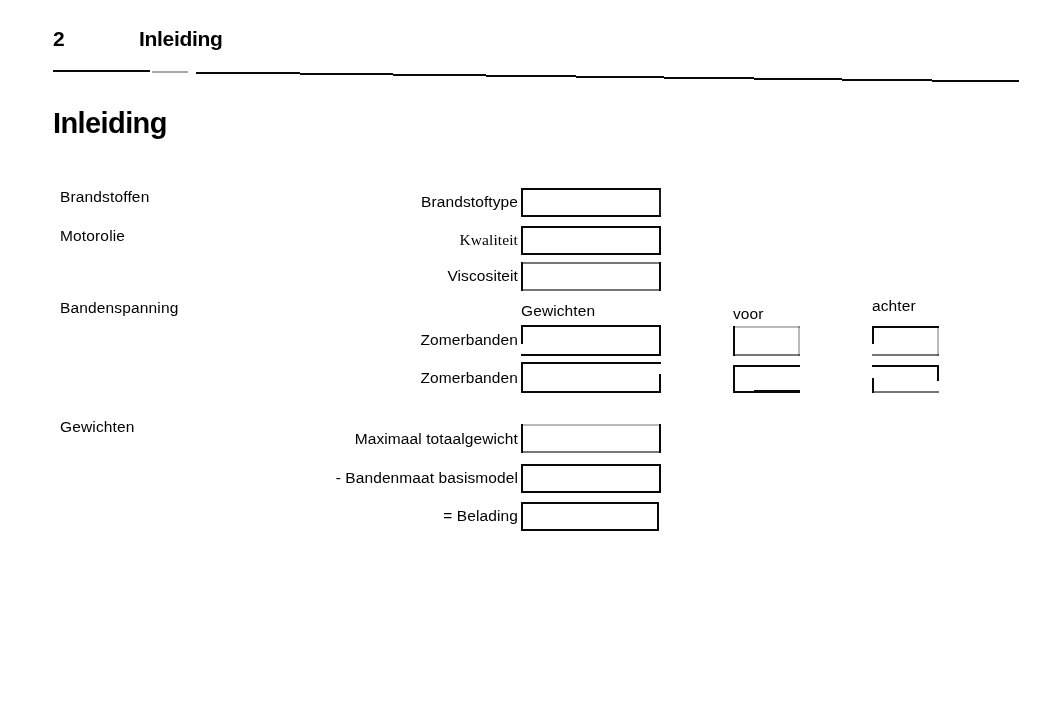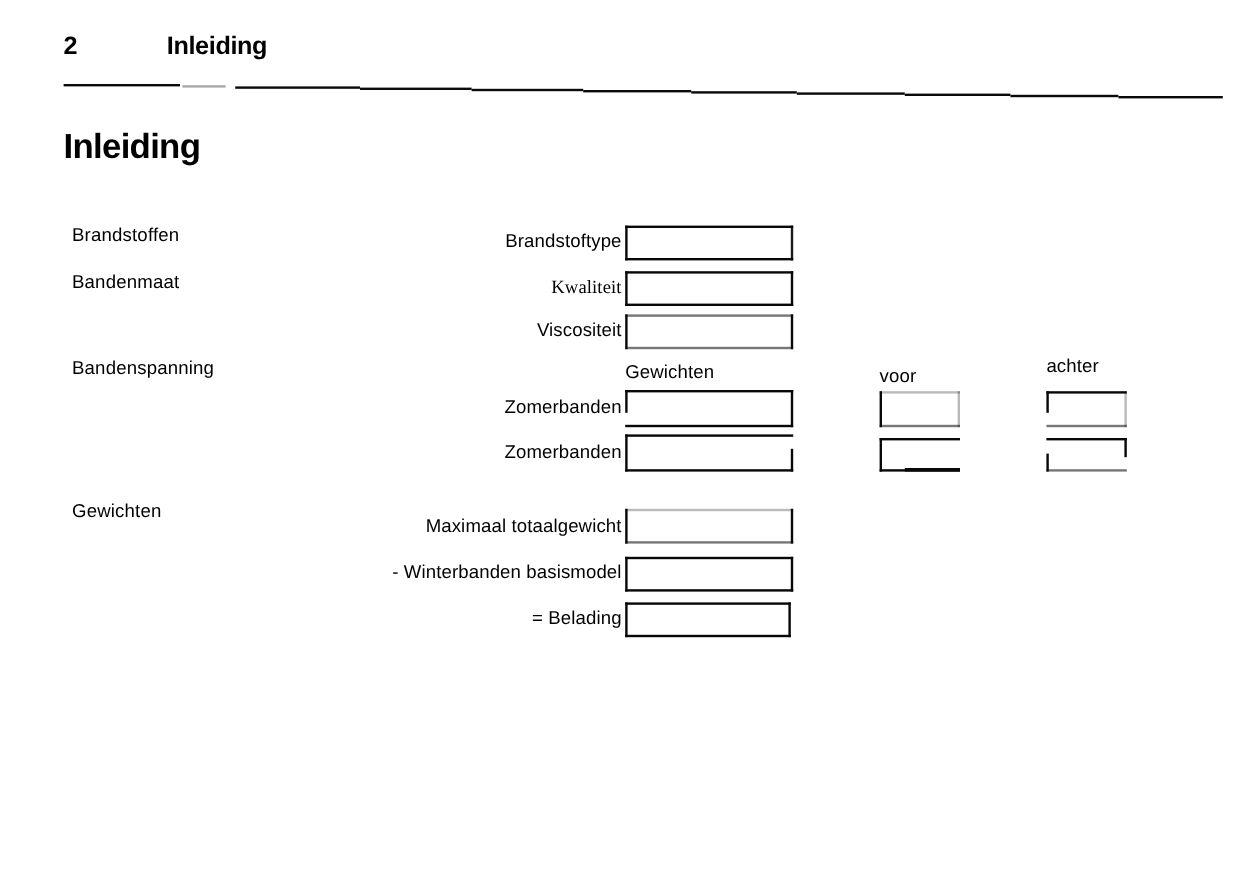--- a/index.html
+++ b/index.html
@@ -222,21 +222,21 @@
       <div class="rule-seg" style="left: 611px; top: 15px; width: 90px; opacity: 1;"></div>
       <div class="rule-seg" style="left: 701px; top: 16px; width: 88px; opacity: 1;"></div>
       <div class="rule-seg" style="left: 789px; top: 17px; width: 90px; opacity: 1;"></div>
       <div class="rule-seg" style="left: 879px; top: 18px; width: 87px; opacity: 1;"></div>
     </div>
 
   <h1 class="page-title">Inleiding</h1>
 
   <div id="section-labels">
       <div class="sec-label" style="top: 189px; text-align: right;">Brandstoffen</div>
-      <div class="sec-label" style="top: 228px;">Bandenmaat</div>
+      <div class="sec-label" style="top: 228px;">Motorolie</div>
       <div class="sec-label" style="top: 300px;">Bandenspanning</div>
       <div class="sec-label" style="top: 419px;">Gewichten</div>
     </div>
 
   <div id="column-headers">
       <div class="col-head" style="left: 521px; top: 303px;">Gewichten</div>
       <div class="col-head" style="left: 733px; top: 306px;">voor</div>
       <div class="col-head" style="left: 872px; top: 298px;">achter</div>
     </div>
 
@@ -323,21 +323,21 @@
         <div class="field-label">Maximaal totaalgewicht</div>
       </div>
       <div class="fbox" style="left: 521px; top: 424px; width: 140px; height: 29px;">
         <div class="edge dash-top fade-3"></div>
         <div class="edge dash-bottom fade-2"></div>
         <div class="edge dash-left-faint"></div>
         <div class="edge dash-right-faint"></div>
         <span style="position: absolute; left: 6px; top: 6px; font-size: 14px;"></span>
       </div>
       <div class="lbl-col" style="top: 470px;">
-        <div class="field-label">- Winterbanden basismodel</div>
+        <div class="field-label">- Bandenmaat basismodel</div>
       </div>
       <div class="fbox" style="left: 521px; top: 464px; width: 140px; height: 29px;">
         <div class="edge dash-top-b"></div>
         <div class="edge dash-bottom"></div>
         <div class="edge e-left"></div>
         <div class="edge dash-right-faint"></div>
         <span style="position: absolute; left: 6px; top: 6px; font-size: 14px;"></span>
       </div>
       <div class="lbl-col" style="top: 508px;">
         <div class="field-label">= Belading</div>

